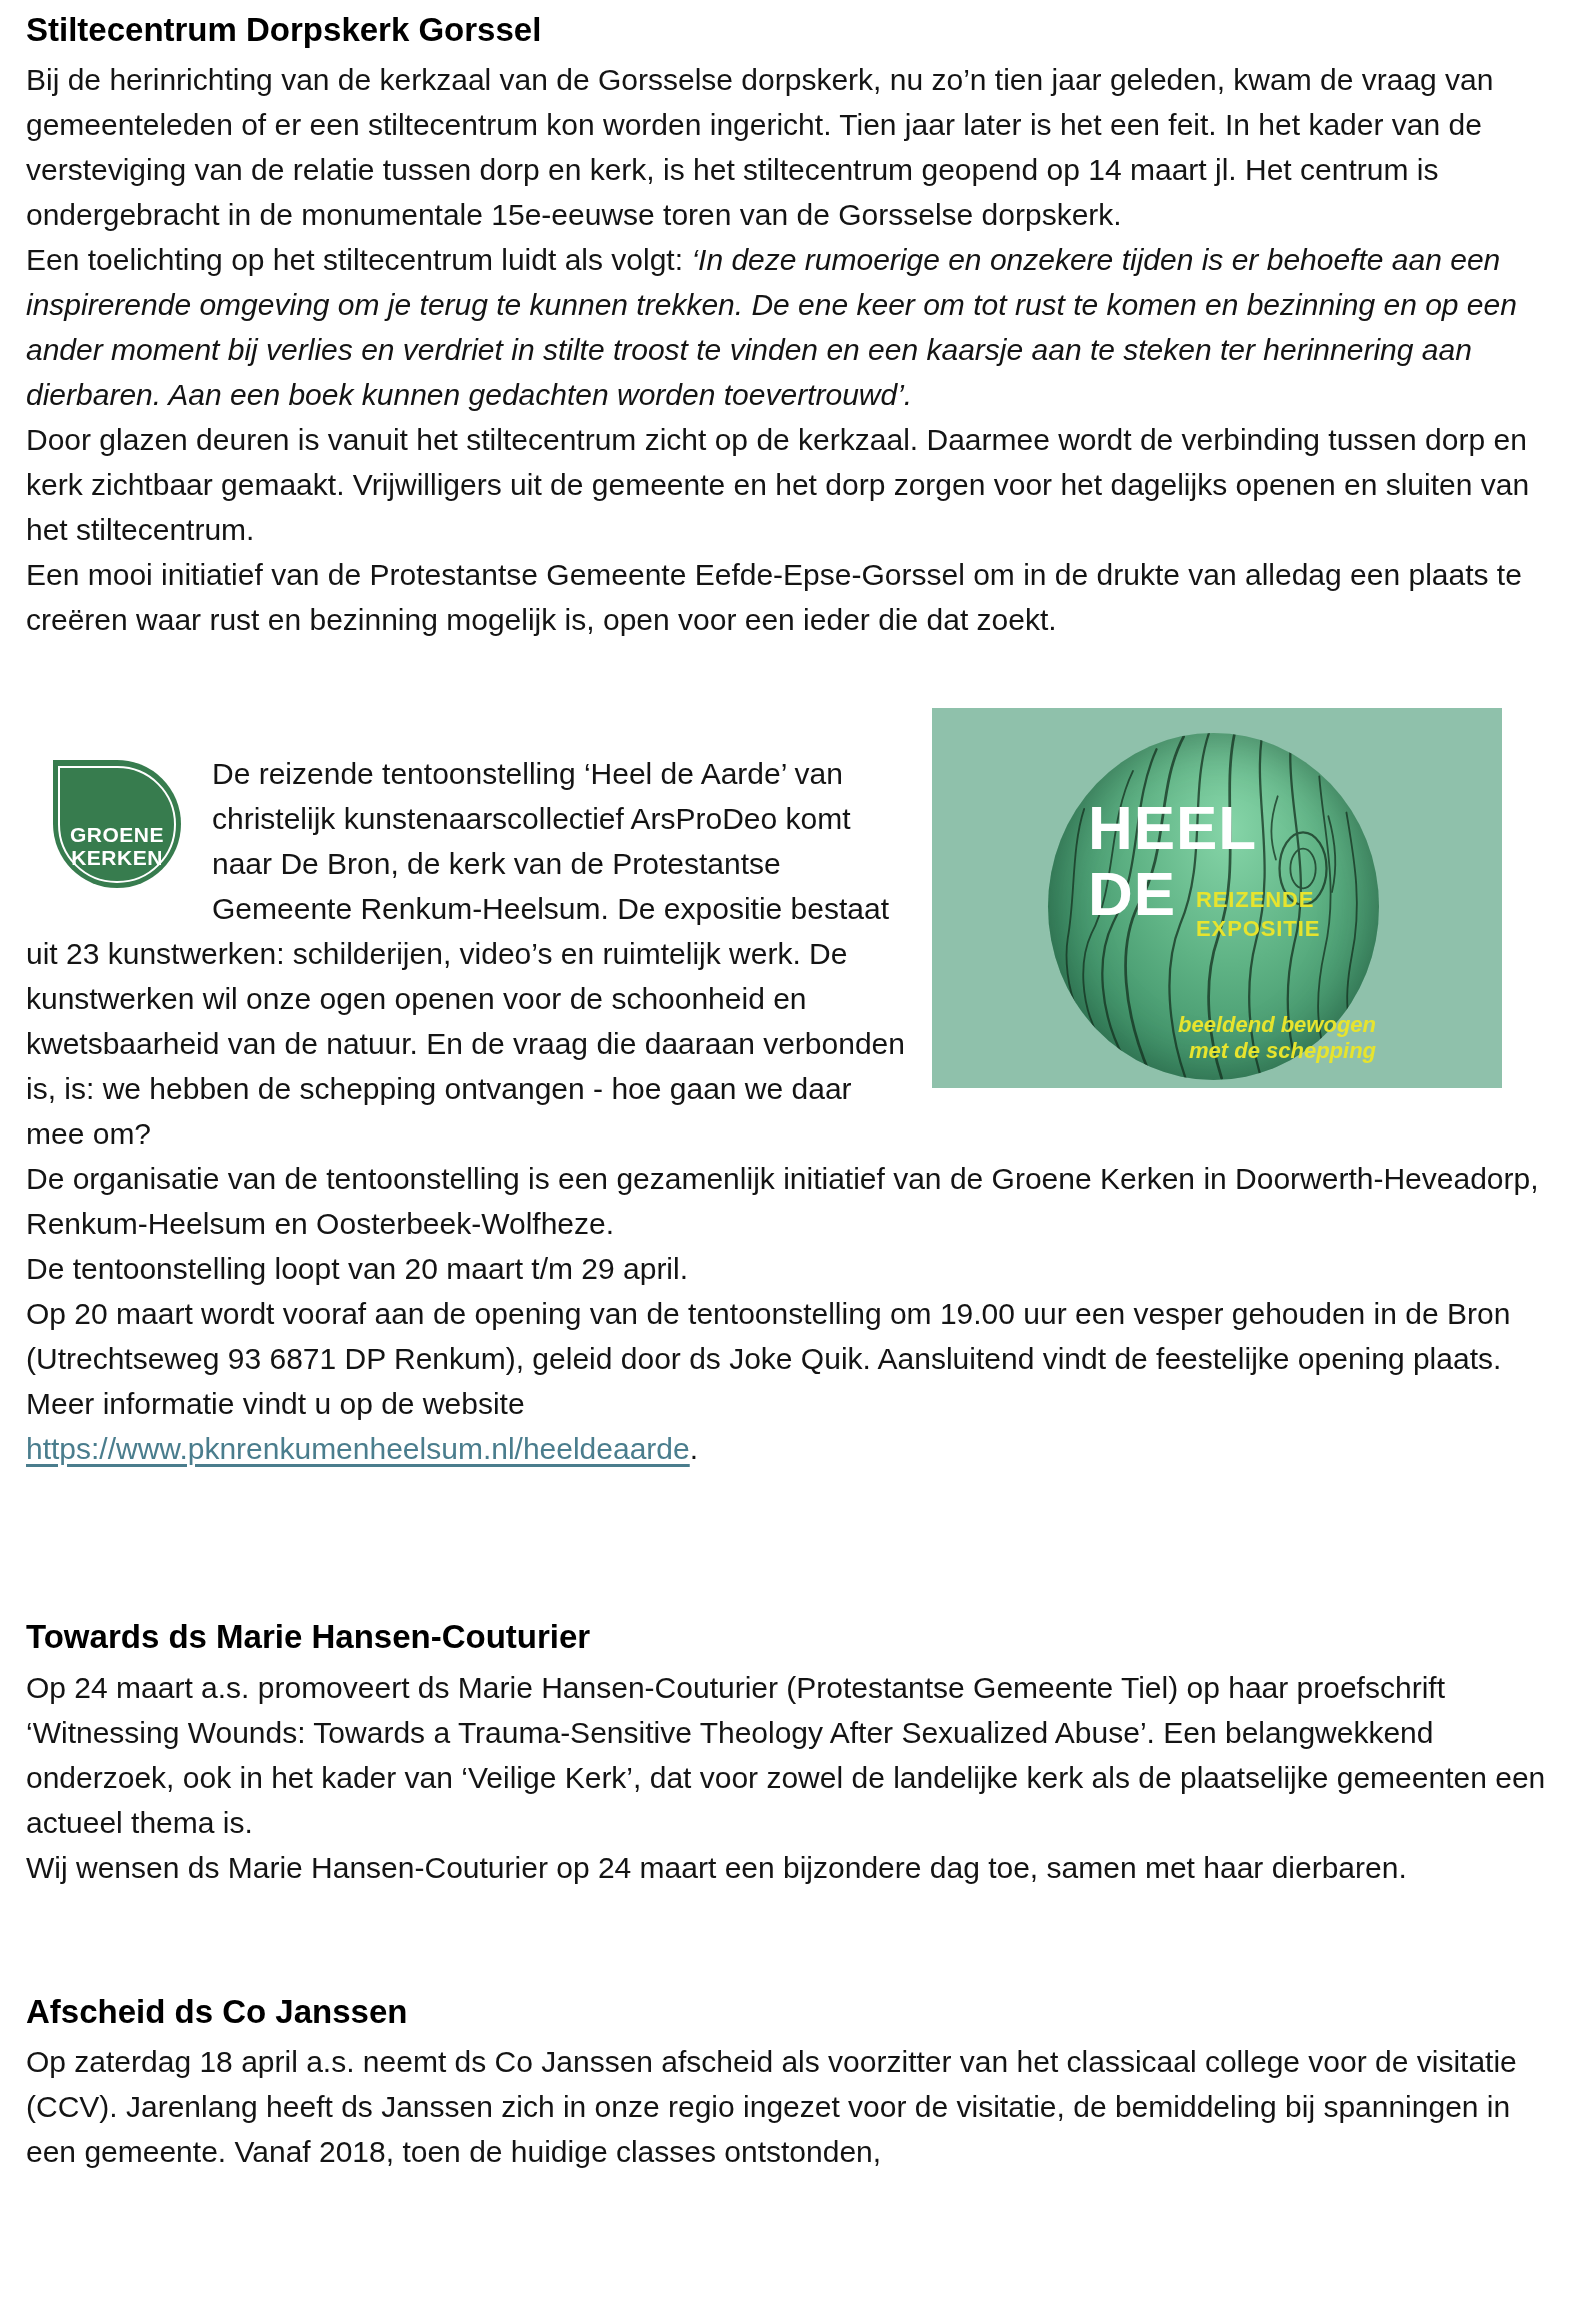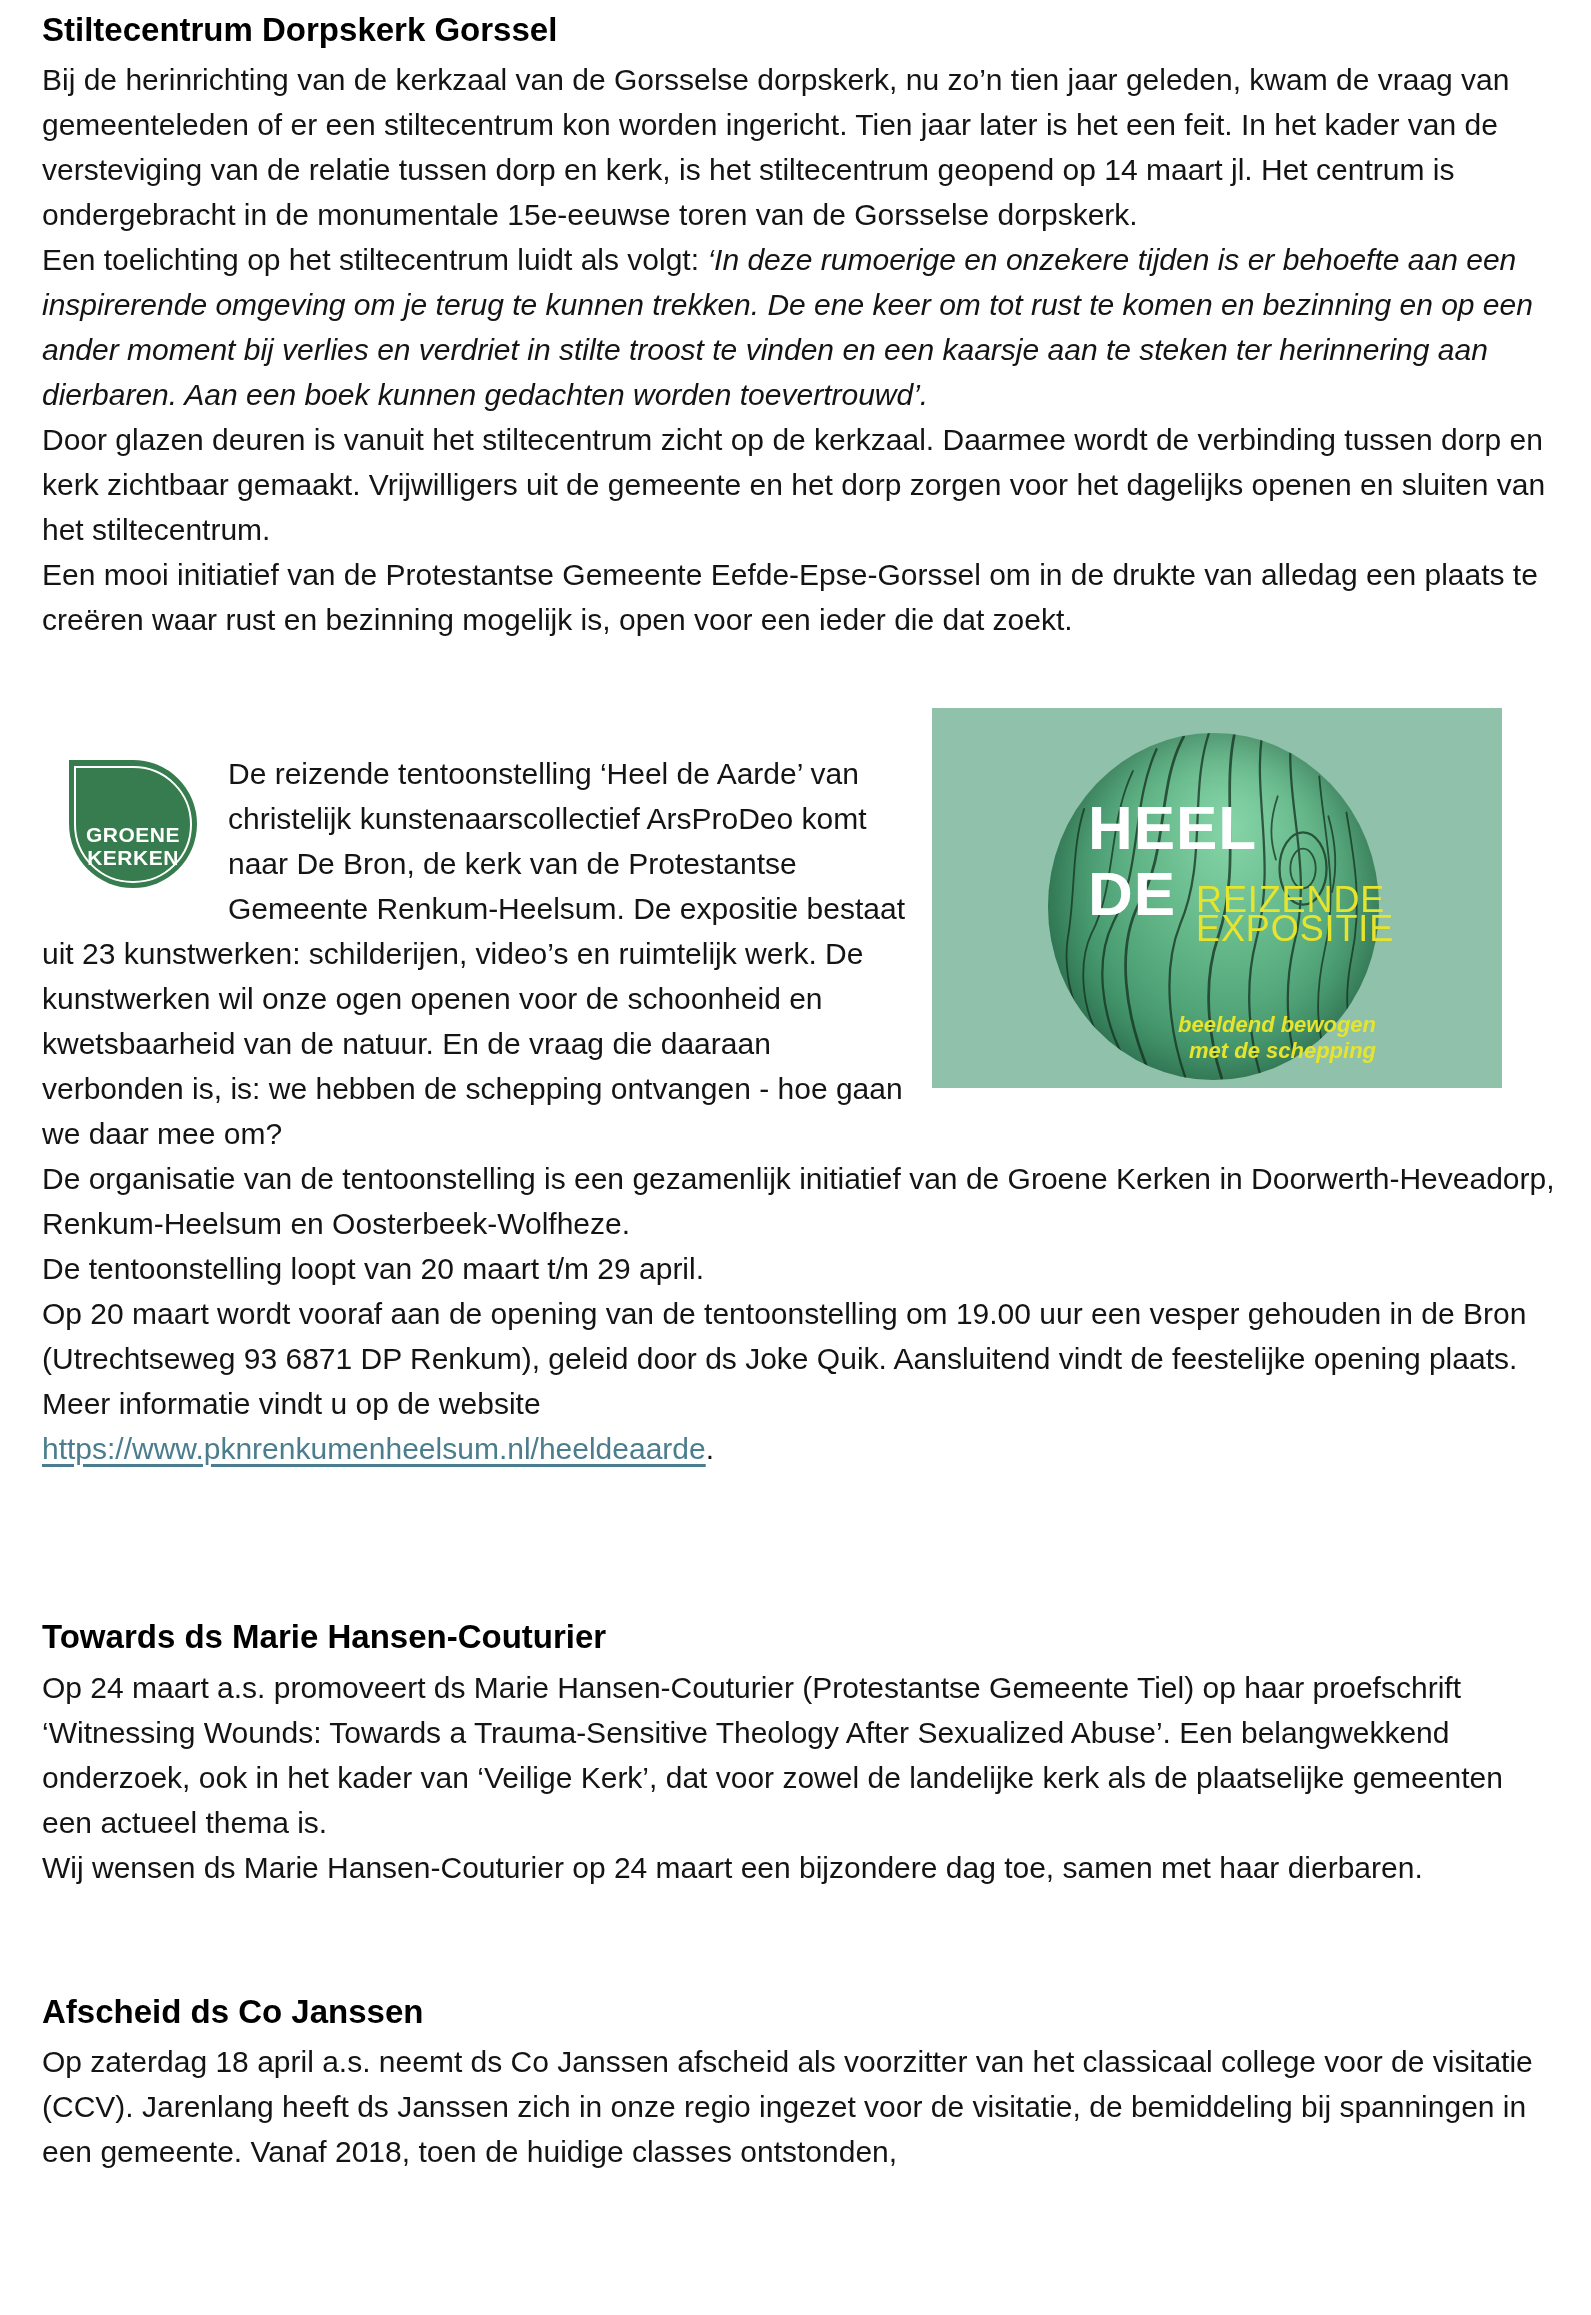--- a/index.html
+++ b/index.html
@@ -4,21 +4,21 @@
 <style>
   html, body { margin: 0; padding: 0; background: #ffffff; }
   body {
     width: 1591px; height: 2316px; overflow: hidden;
     font-family: "Liberation Sans", "DejaVu Sans", sans-serif;
     color: #141414;
   }
   .doc {
     box-sizing: border-box;
     width: 1591px; height: 1964px;
-    padding: 9px 31px 0 42px;
+    padding: 9px 31px 0 26px;
   }
   section { margin: 0; }
   h2 {
     font-size: 33px; font-weight: 700; color: #000;
     margin: 0 0 7.2px 0; line-height: 1.25;
   }
   p { font-size: 30px; line-height: 45px; margin: 0; }
   em { font-style: italic; }
 
   #sec-expositie { margin-top: 109px; }
@@ -67,21 +67,21 @@
     overflow: hidden;
   }
   .poster-oval svg { width: 100%; height: 100%; display: block; }
   .poster-title {
     position: absolute; left: 156px; top: 87px;
     color: #ffffff; font-weight: 800; font-size: 62px;
     line-height: 66px; letter-spacing: 0.9px;
   }
   .poster-badge {
     position: absolute; left: 264px; top: 177px;
-    color: #e7e42e; font-weight: 400; font-size: 36px;
+    color: #e7e42e; font-weight: 700; font-size: 22px;
     line-height: 29px; letter-spacing: 0.9px;
   }
   .poster-tagline {
     position: absolute; left: 246px; top: 304px;
     color: #e7e42e; font-weight: 700; font-style: italic;
     font-size: 22px; line-height: 26px; text-align: right;
   }
 </style>
 </head>
 <body>

